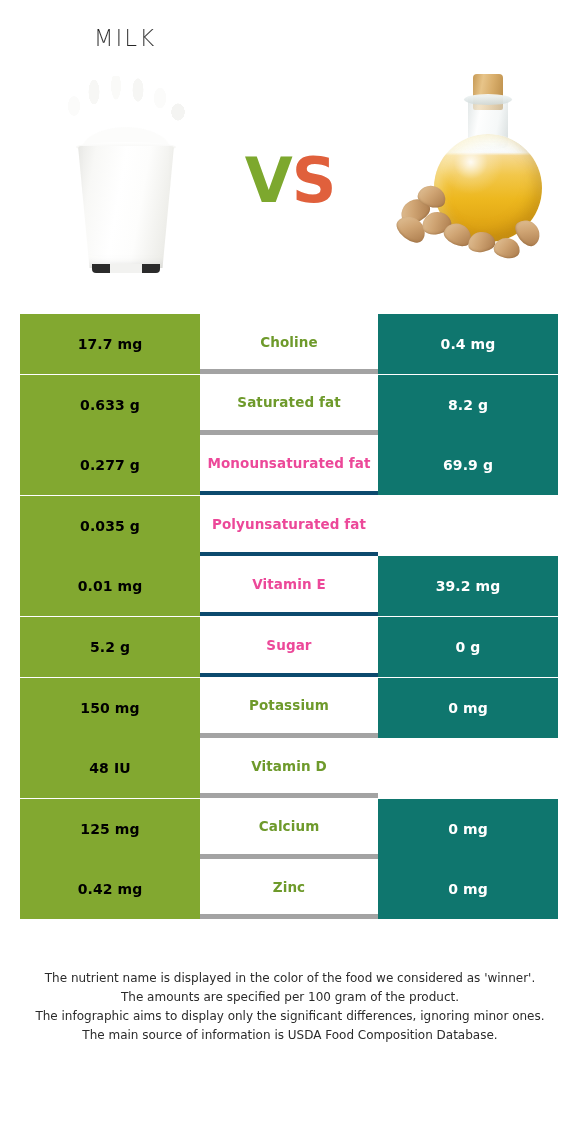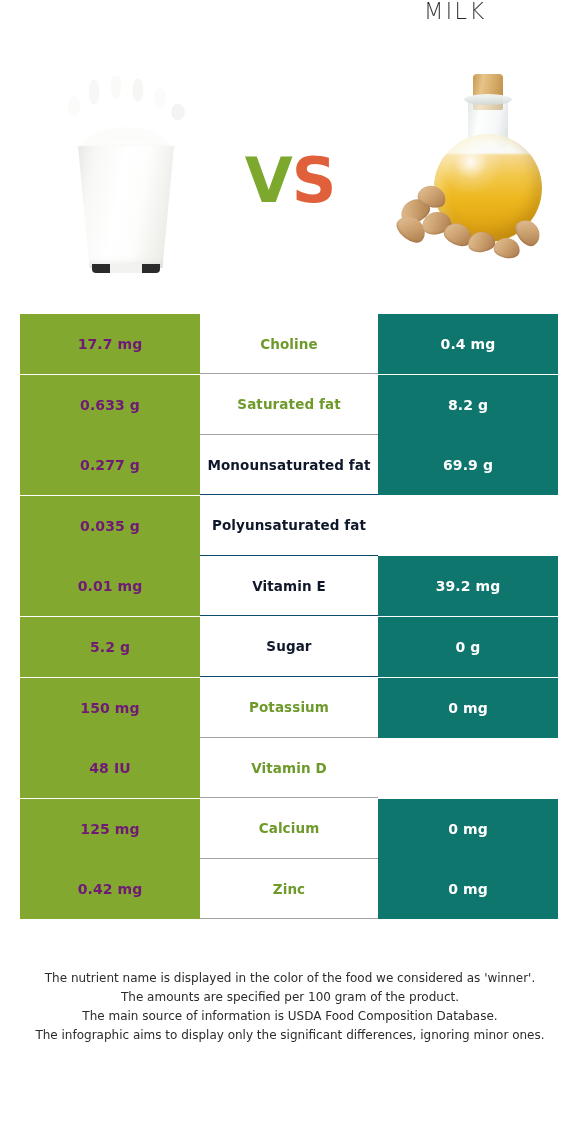--- a/index.html
+++ b/index.html
@@ -15,21 +15,20 @@
     overflow: hidden;
     position: relative;
   }
 
   
   .header {
     display: flex;
     width: 580px;
     height: 62px;
     align-items: flex-end;
-    flex-direction: column;
   }
   .header-cell {
     flex: 0 0 auto;
     text-align: center;
     font-size: 23px;
     font-weight: 300;
     letter-spacing: 2.0px;
     color: #262626;
     font-family: "DejaVu Sans", sans-serif;
     -webkit-text-stroke: 0.1px #ffffff;
@@ -214,34 +213,34 @@
     justify-content: center;
     font-size: 14px;
     font-weight: bold;
     font-family: "DejaVu Sans", sans-serif;
     box-sizing: border-box;
     letter-spacing: 0.1px;
   }
   .cell-left {
     width: 180px;
     background: #82A830;
-    color: #701a75;
+    color: #000000;
   }
   .cell-mid {
     width: 178px;
     background: #ffffff;
     font-size: 13.5px;
   }
   .cell-right {
     width: 180px;
     background: #0f766e;
     color: #ffffff;
   }
-  .row.win-left  .cell-mid { color: #6E9A2B; border-bottom: 1px solid #a3a3a3; }
-  .row.win-right .cell-mid { color: #0f172a; border-bottom: 1px solid #0c4a6e; }
+  .row.win-left  .cell-mid { color: #6E9A2B; border-bottom: 5px solid #a3a3a3; }
+  .row.win-right .cell-mid { color: #ec4899; border-bottom: 4px solid #0c4a6e; }
   .row.first .cell-mid { border-top: 1px solid transparent; }
 
   
   .footer {
     margin-top: 50px;
     width: 540px;
     margin-left: 20px;
     text-align: center;
     font-size: 12px;
     line-height: 1.58;
@@ -337,15 +336,15 @@
     <div class="row win-left">
       <div class="cell cell-left">0.42 mg</div>
       <div class="cell cell-mid">Zinc</div>
       <div class="cell cell-right">0 mg</div>
     </div>
   </div>
 
 <div class="footer">
   <p>The nutrient name is displayed in the color of the food we considered as 'winner'.</p>
   <p>The amounts are specified per 100 gram of the product.</p>
+  <p>The infographic aims to display only the significant differences, ignoring minor ones.</p>
   <p>The main source of information is USDA Food Composition Database.</p>
-  <p>The infographic aims to display only the significant differences, ignoring minor ones.</p>
 </div>
 
 </body></html>

